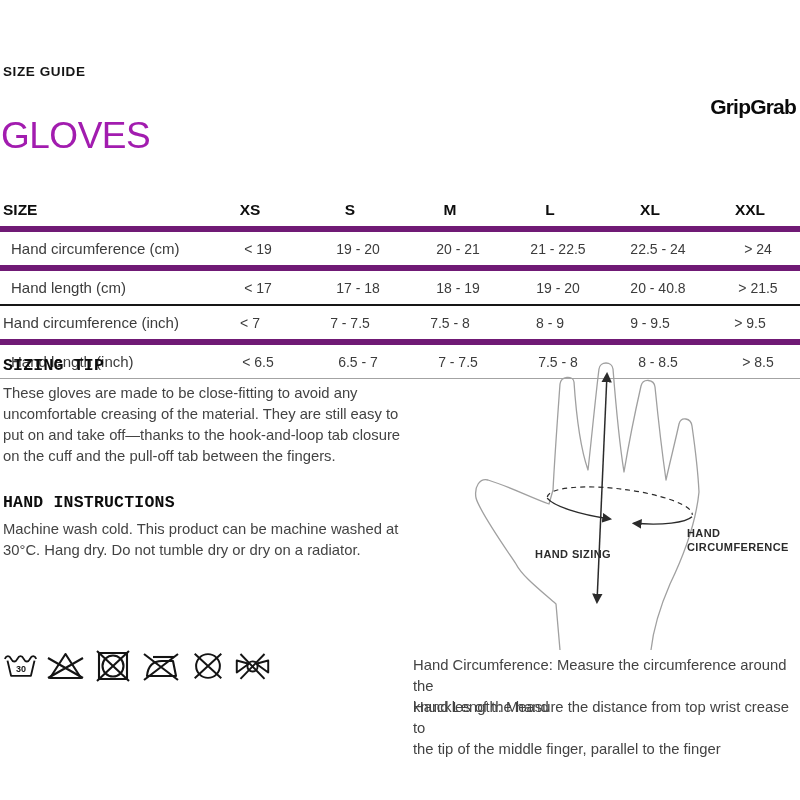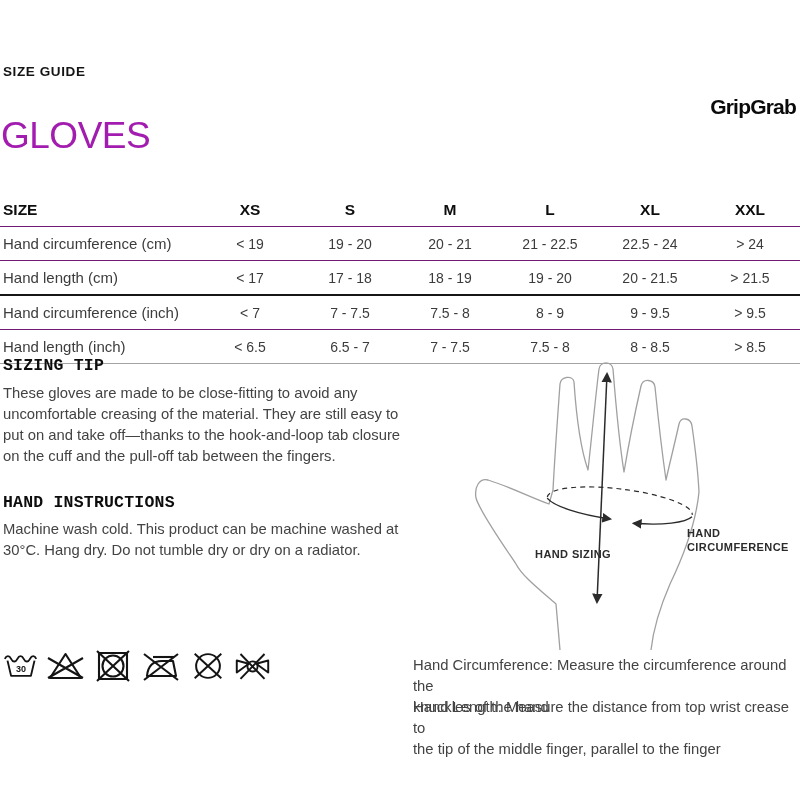--- a/index.html
+++ b/index.html
@@ -13,21 +13,21 @@
         letter-spacing:-.8px;color:#0a0a0a;margin-top:28px;}
   .title{position:absolute;left:1px;top:103px;font-size:37px;font-weight:400;
          letter-spacing:-.5px;color:#a21caf;margin-top:12px;}
 
   .size-table{position:absolute;left:0;top:153px;width:800px;margin-top:40px;}
   .t-row{display:grid;grid-template-columns:200px repeat(6,100px);align-items:center;height:33px;}
   .t-row.head{font-weight:700;font-size:15.5px;color:#0d0d0d;}
   .cell{font-size:14px;text-align:center;color:#3c3c3c;}
   .cell.lbl{text-align:left;padding-left:3px;font-size:15px;}
   .head .cell{font-size:15.5px;color:#0d0d0d;font-weight:700;}
-  .r1,.r2,.r4{border-top:1px solid #701a75;}
+  .r1,.r2,.r4{border-top:6px solid #701a75;padding-left:8px;}
   .r3{border-top:2px solid #161616;}
   .r4{border-bottom:1px solid #a3a3a3;}
 
   .sec-h{position:absolute;left:3px;font-size:16.5px;font-weight:800;color:#0d0d0d;letter-spacing:.2px;font-family:Liberation Mono, monospace;}
   .body-p{position:absolute;left:3px;width:430px;font-size:14.8px;line-height:21px;color:#434343;}
 
   .care-icons{position:absolute;left:3px;top:649px;display:flex;gap:7px;align-items:flex-start;}
   .care-icons svg{display:block;}
 
   .diagram{position:absolute;left:408px;top:352px;}
@@ -64,21 +64,21 @@
       <div class="cell">21 - 22.5</div>
       <div class="cell">22.5 - 24</div>
       <div class="cell">&gt; 24</div>
     </div>
     <div class="t-row r2">
       <div class="cell lbl">Hand length (cm)</div>
       <div class="cell">&lt; 17</div>
       <div class="cell">17 - 18</div>
       <div class="cell">18 - 19</div>
       <div class="cell">19 - 20</div>
-      <div class="cell">20 - 21.5</div>
+      <div class="cell">20 - 40.8</div>
       <div class="cell">&gt; 21.5</div>
     </div>
     <div class="t-row r3">
       <div class="cell lbl">Hand circumference (inch)</div>
       <div class="cell">&lt; 7</div>
       <div class="cell">7 - 7.5</div>
       <div class="cell">7.5 - 8</div>
       <div class="cell">8 - 9</div>
       <div class="cell">9 - 9.5</div>
       <div class="cell">&gt; 9.5</div>

